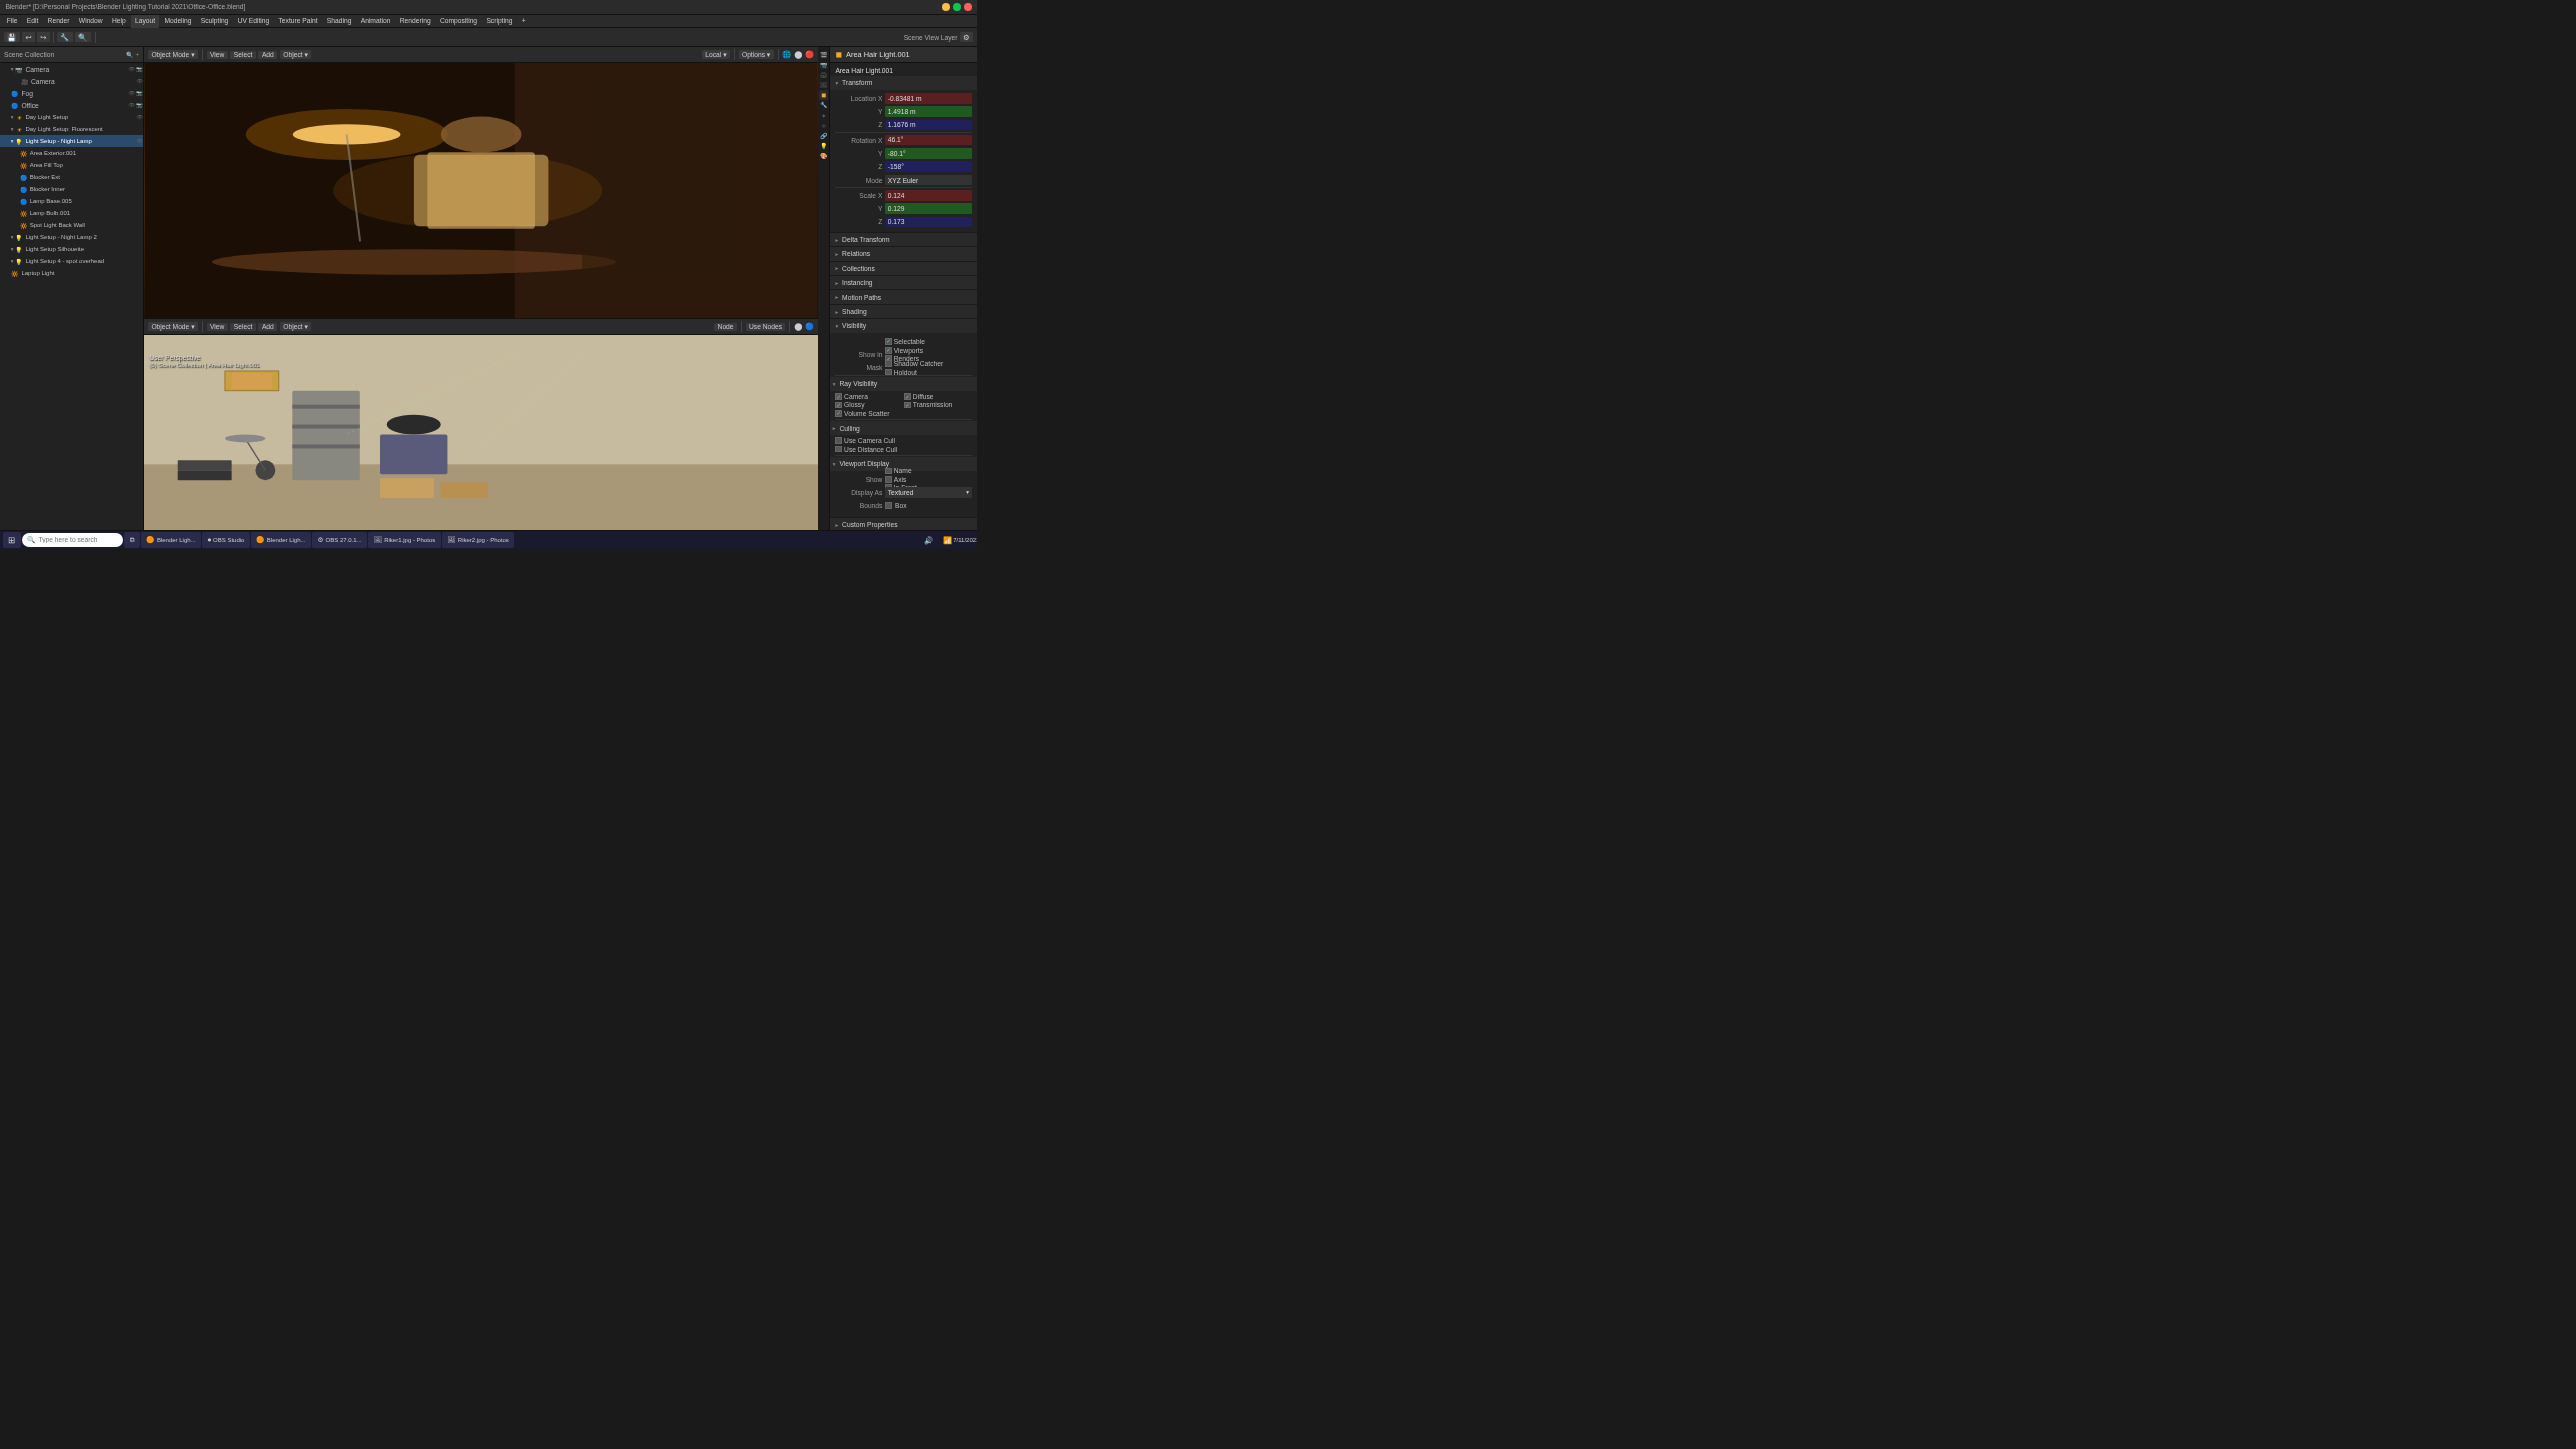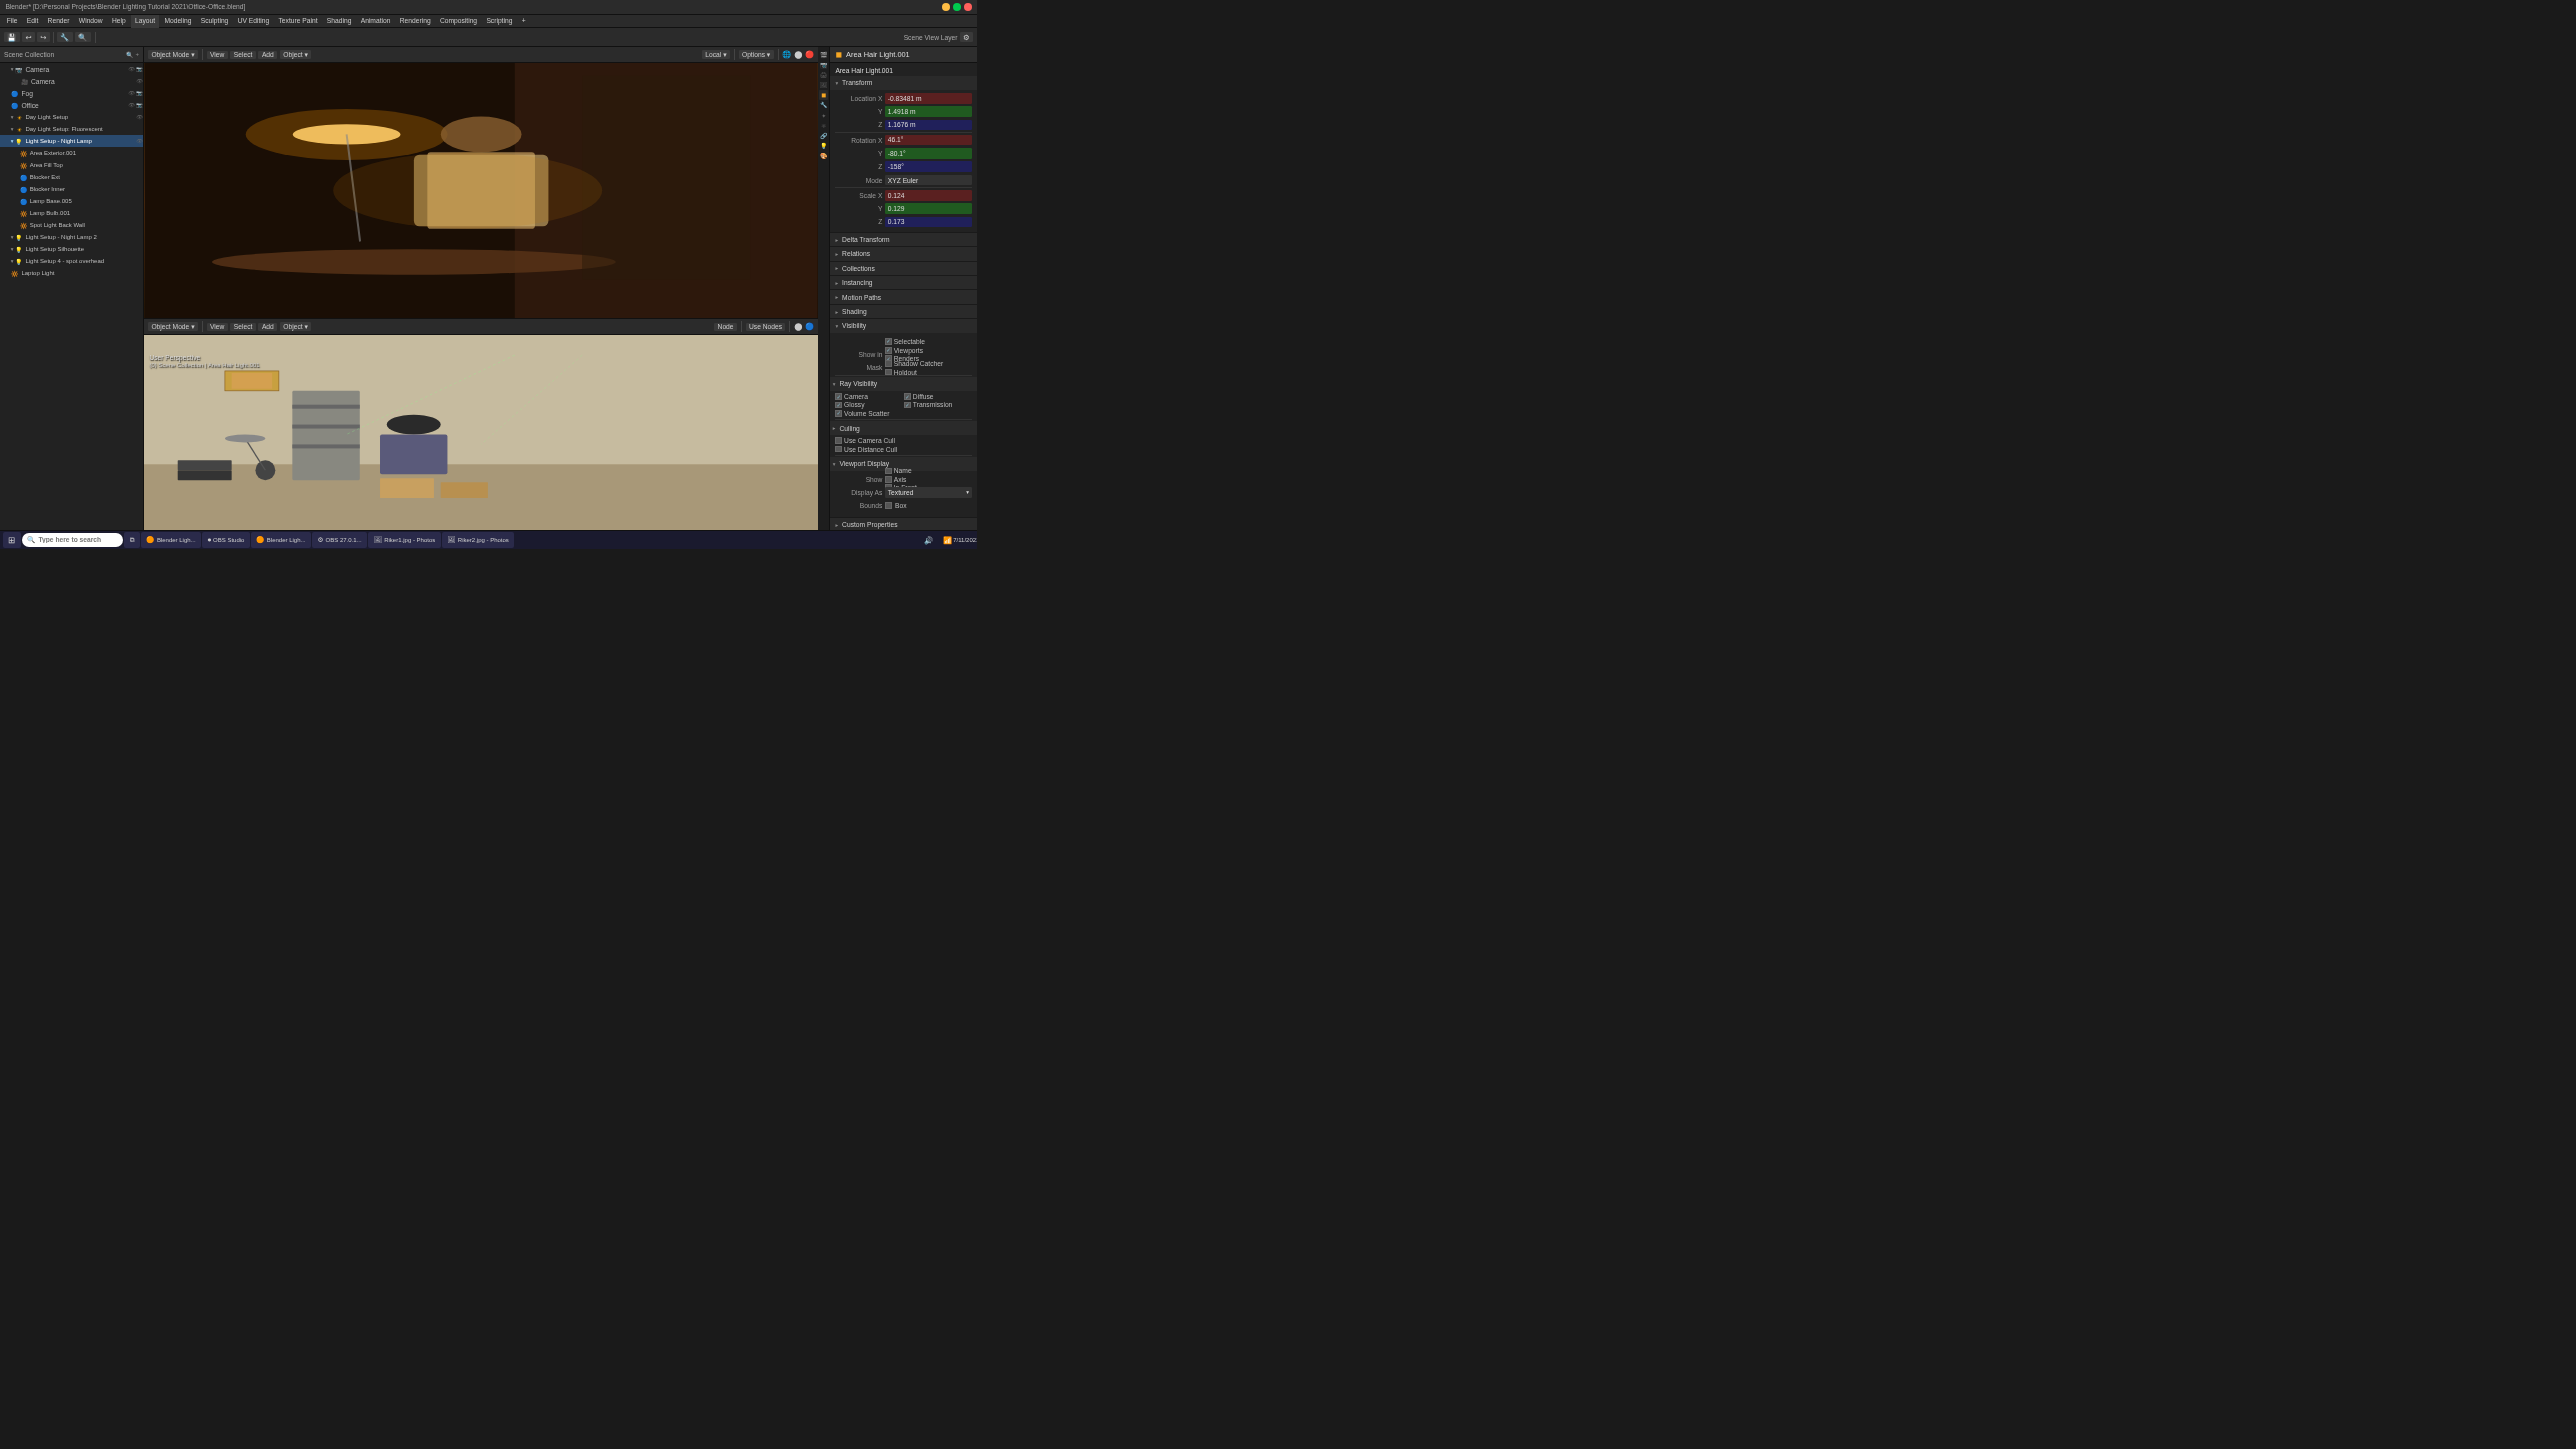--- a/index.html
+++ b/index.html
@@ -955,21 +955,21 @@
   </div>
   <div class="status-right">Scene Collection | Area Hair Light.001 | Verts:1,661,888 | Faces:1,885,643 | Tris:3,931,230</div>
 </div>
 
 <div id="taskbar">
   <div class="taskbar-btn">
     <span style="font-size:8.7px">⊞</span>
   </div>
   <div class="taskbar-search">
     <span style="font-size:6.7px;color:#666">🔍</span>
-    <input type="text" style="background: transparent; border: none; outline: none; font-size: 6.7px; color: rgb(51, 51, 51); width: 100%; font-weight: bold;" placeholder="Type here to search">
+    <input type="text" style="background: transparent; border: none; outline: none; font-size: 6.7px; color: rgb(51, 51, 51); width: 100%;" placeholder="Type here to search">
   </div>
   <div class="taskbar-btn">
     <span>⧉</span>
   </div>
   <div class="taskbar-btn">
     <span>🟠</span>
     <span style="font-size:6px">Blender Ligh...</span>
   </div>
   <div class="taskbar-btn">
     <span>⏺</span>

